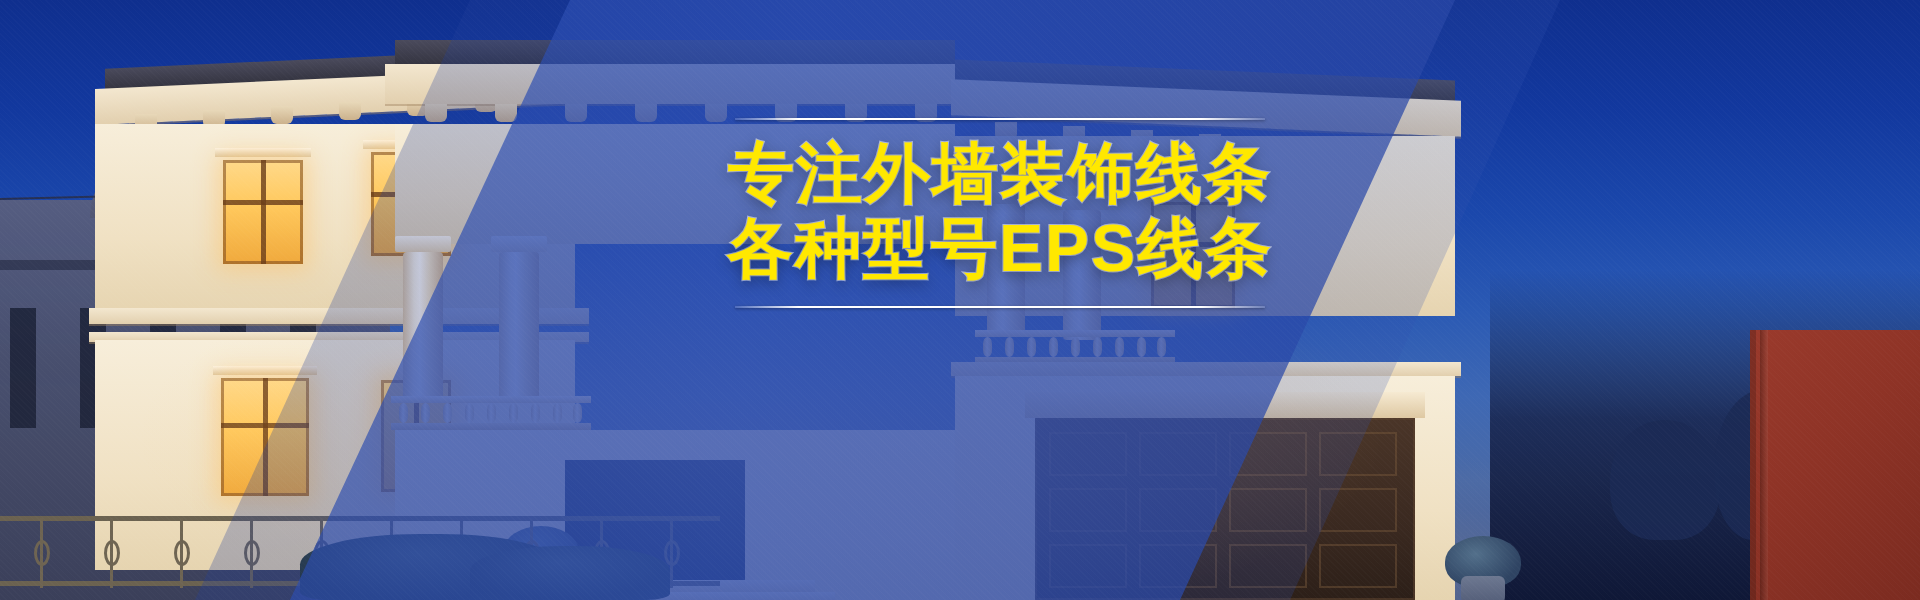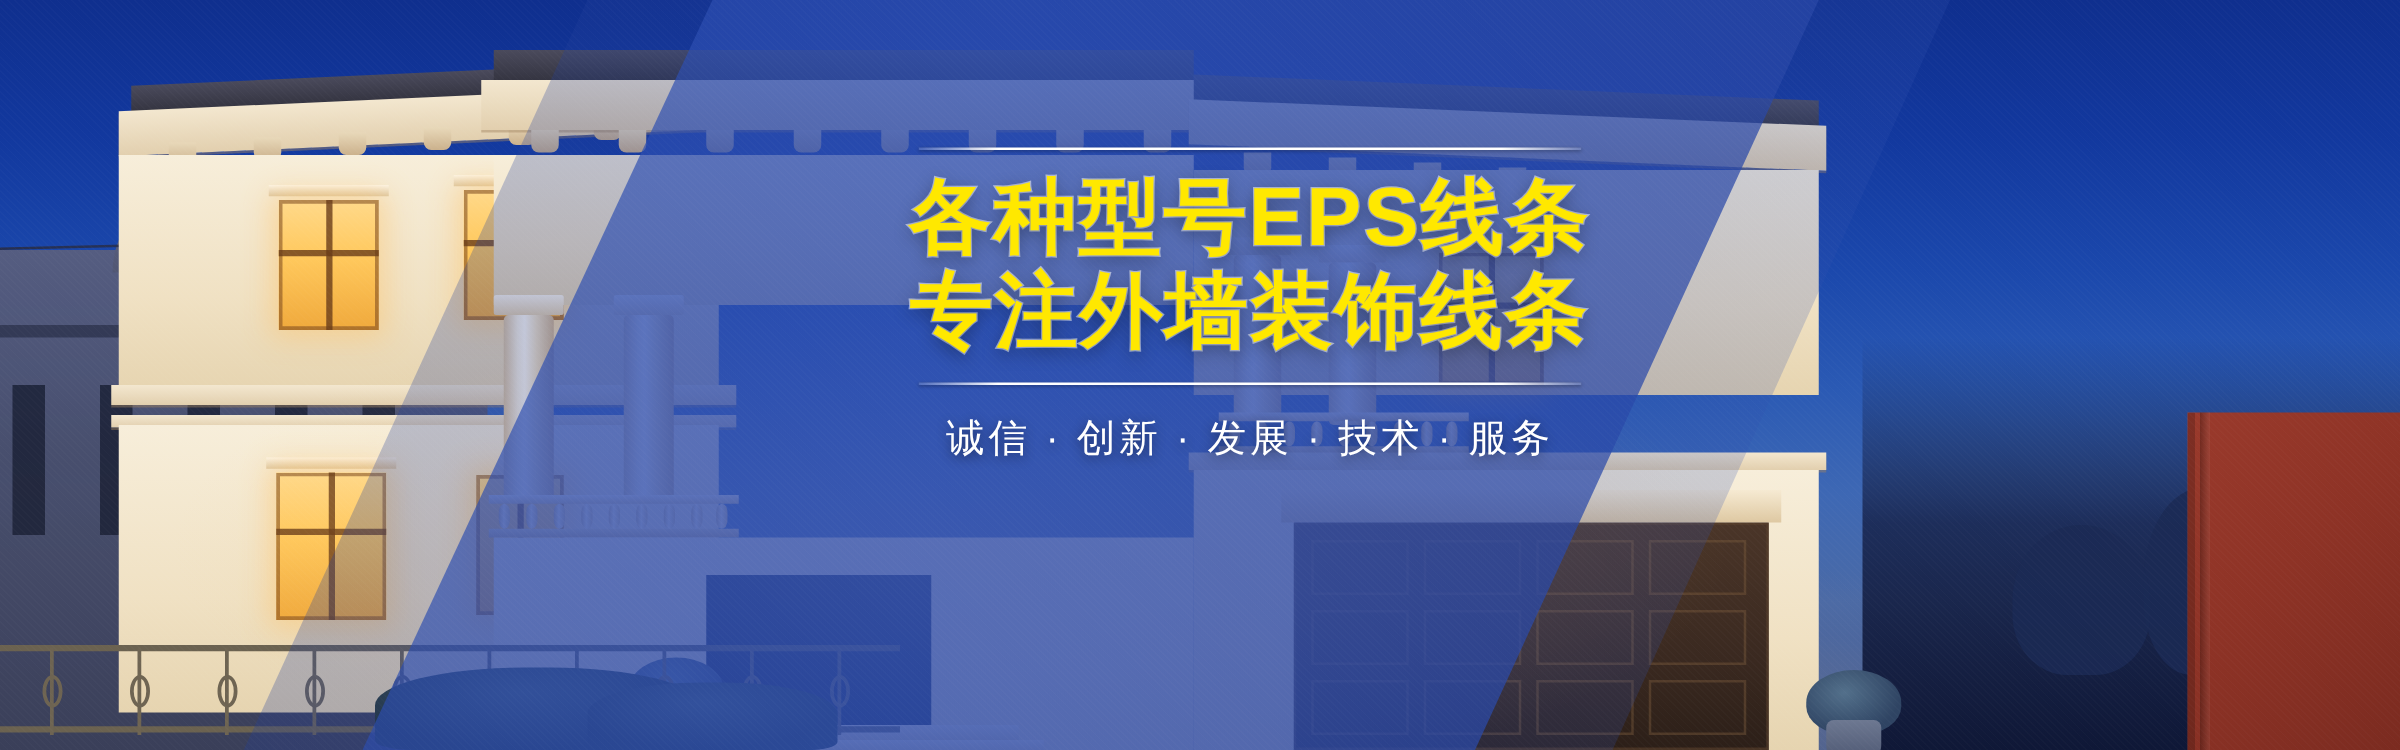--- a/index.html
+++ b/index.html
@@ -333,22 +333,21 @@
   <div class="overlay-soft"></div>
   <div class="overlay"></div>
   <div class="hatch"></div>
 
   <div class="content">
 
 
     <div class="rule"></div>
 
     <div class="headline">
+      <div class="hl">专注外墙装饰线条</div>
       <div class="hl">各种型号EPS线条</div>
-      <div class="hl">专注外墙装饰线条</div>
     </div>
 
     <div class="rule bottom"></div>
 
-    <div class="tagline">诚信 · 创新 · 发展 · 技术 · 服务</div>
   </div>
 
 </div>
 
 </body></html>

